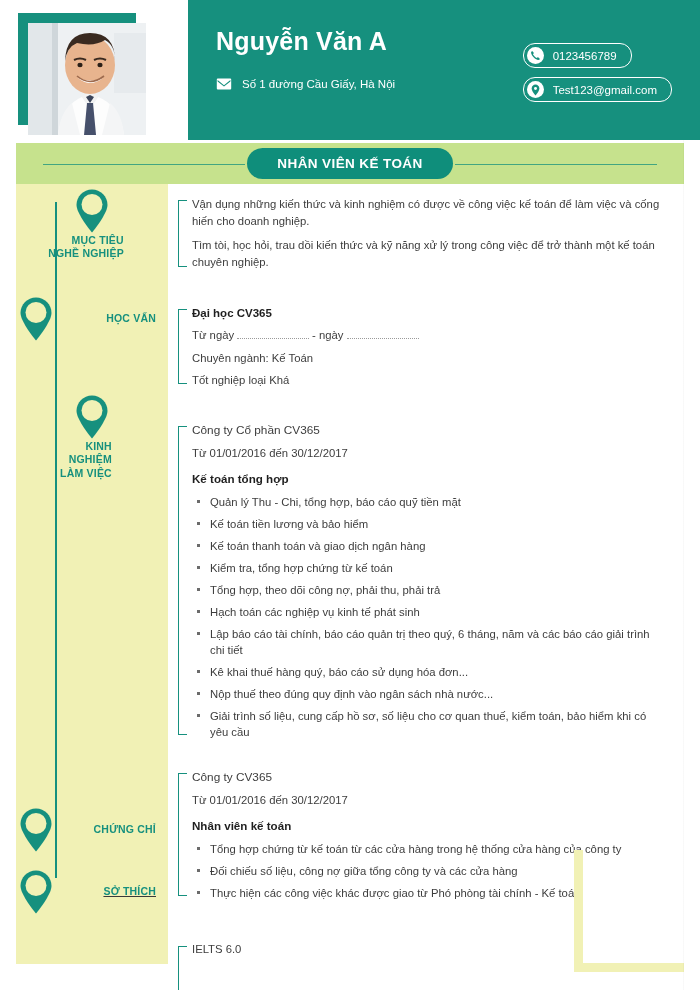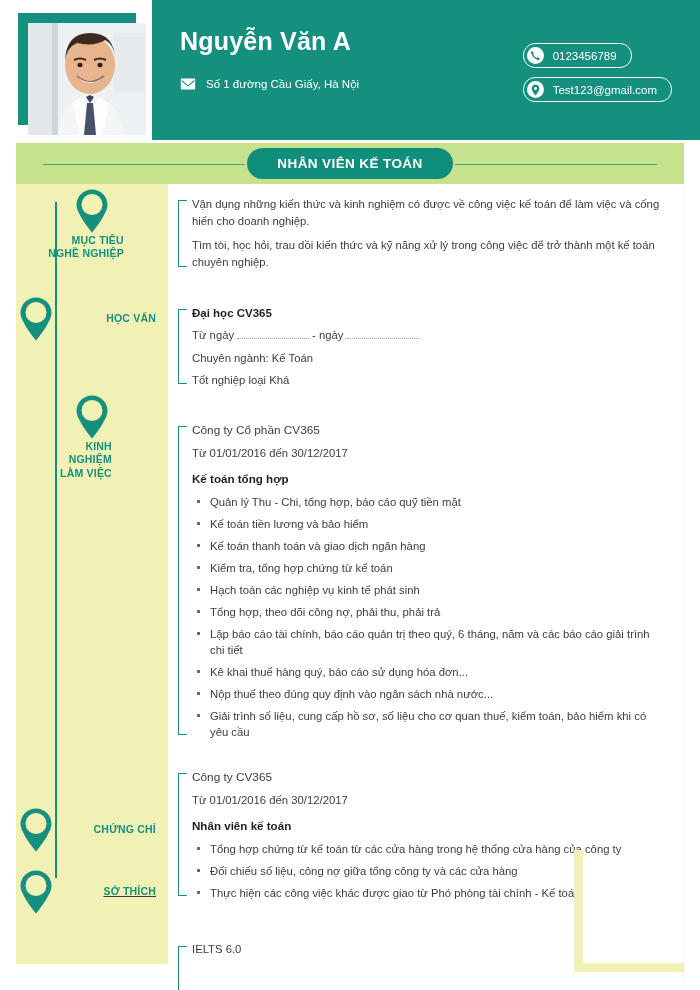--- a/index.html
+++ b/index.html
@@ -24,20 +24,21 @@
     box-sizing: border-box;
     overflow: hidden;
   }
 
   
   .header {
     position: relative;
     height: 140px;
     display: flex;
     align-items: stretch;
+    gap: 36px;
   }
   .photo-wrap {
     position: relative;
     width: 152px;
     flex: 0 0 152px;
     background: #ffffff;
   }
   .photo-frame {
     position: absolute;
     left: 18px;
@@ -461,22 +462,22 @@
       <div class="block">
         <span class="bracket"></span>
         <p class="sub" style="font-size:11.8px;">Công ty Cổ phần CV365</p>
         <p class="sub">Từ 01/01/2016 đến 30/12/2017</p>
         <p class="role">Kế toán tổng hợp</p>
         <ul class="bullets">
           <li>Quản lý Thu - Chi, tổng hợp, báo cáo quỹ tiền mặt</li>
           <li>Kế toán tiền lương và bảo hiểm</li>
           <li>Kế toán thanh toán và giao dịch ngân hàng</li>
           <li>Kiểm tra, tổng hợp chứng từ kế toán</li>
+          <li>Tổng hợp, theo dõi công nợ, phải thu, phải trả</li>
           <li>Hạch toán các nghiệp vụ kinh tế phát sinh</li>
-          <li>Tổng hợp, theo dõi công nợ, phải thu, phải trả</li>
           <li>Lập báo cáo tài chính, báo cáo quản trị theo quý, 6 tháng, năm và các báo cáo giải trình chi tiết</li>
           <li>Kê khai thuế hàng quý, báo cáo sử dụng hóa đơn...</li>
           <li>Nộp thuế theo đúng quy định vào ngân sách nhà nước...</li>
           <li style="margin-bottom:0;">Giải trình số liệu, cung cấp hồ sơ, số liệu cho cơ quan thuế, kiểm toán, bảo hiểm khi có yêu cầu</li>
         </ul>
       </div>
 
       <div class="gap-sm"></div>
 
       <div class="block">

